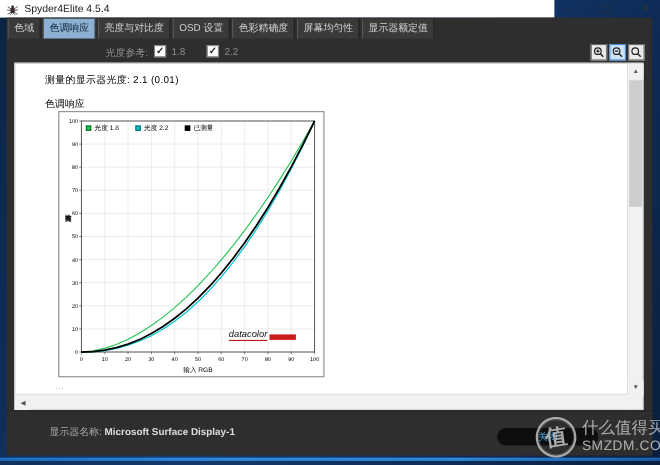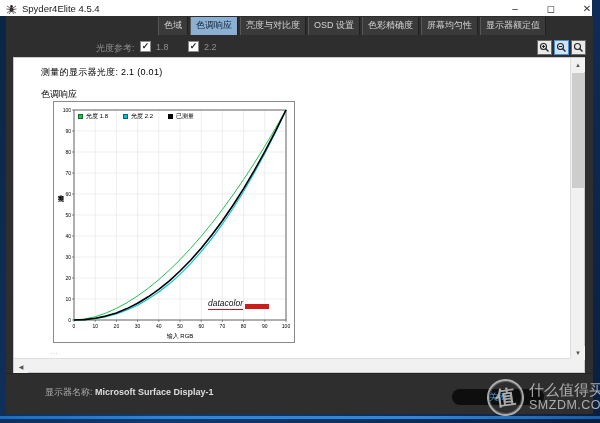--- a/index.html
+++ b/index.html
@@ -4,32 +4,32 @@
 <style>
   * { margin:0; padding:0; box-sizing:border-box; }
   html,body { width:600px; height:423px; overflow:hidden; }
   body { font-family:"Liberation Sans", sans-serif; }
   #screen { position:relative; width:600px; height:423px; overflow:hidden;
     background:linear-gradient(115deg,#0b2444 0%,#123a6e 45%,#0e2c57 75%,#0a1f3e 100%); }
   .desktop-line { position:absolute; left:0; top:416px; width:600px; height:3px;
     background:linear-gradient(90deg,#1d6cc0,#2f86d6 30%,#2f86d6 70%,#1a5da8); }
 
   
-  .titlebar { position:absolute; left:0; top:0; width:592px; height:16px; background:#ffffff;
+  .titlebar { position:absolute; left:0; top:0; width:504px; height:16px; background:#ffffff;
     display:flex; align-items:center; padding-left:6px; }
   .titlebar .app-title { font-size:9.5px; color:#1a1a1a; margin-left:5px; }
   .win-btn { position:absolute; top:0; height:16px; width:26px; display:flex; align-items:center;
     justify-content:center; font-size:10px; color:#333; }
   .win-btn.min { left:502px; } .win-btn.max { left:538px; } .win-btn.close { left:574px; }
 
   
   .appbody { position:absolute; left:6px; top:16px; width:587px; height:398px; background:#2e2e2e; }
 
   
-  .tabstrip { position:absolute; left:0; top:1px; width:541px; display:flex; justify-content:flex-end; }
+  .tabstrip { position:absolute; left:0; top:1px; width:541px; display:flex; justify-content:flex-start; }
   .tab { font-size:9px; color:#d2d2d2; background:#3a3a3a; padding:2px 5px 3px 5px; margin:0 1px;
     border-left:1px solid #575757; border-right:1px solid #1f1f1f; white-space:nowrap; cursor:default; }
   .tab.selected { background:#8cb0d2; color:#0e2136; }
 
   
   .tb-label { position:absolute; font-size:9px; color:#8f8f8f;text-align:right; }
   .checkbox { position:absolute; width:11px; height:11px; background:#fff; border:1px solid #8a8a8a;
     font-size:9px; line-height:9px; text-align:center; color:#1a1a1a; font-weight:bold; }
   .zoom-group { position:absolute; left:531px; top:24px; display:flex; gap:2px; }
   .zoom-btn { width:15px; height:15px; background:#e9e9e9; border:1px solid #6a6a6a;

